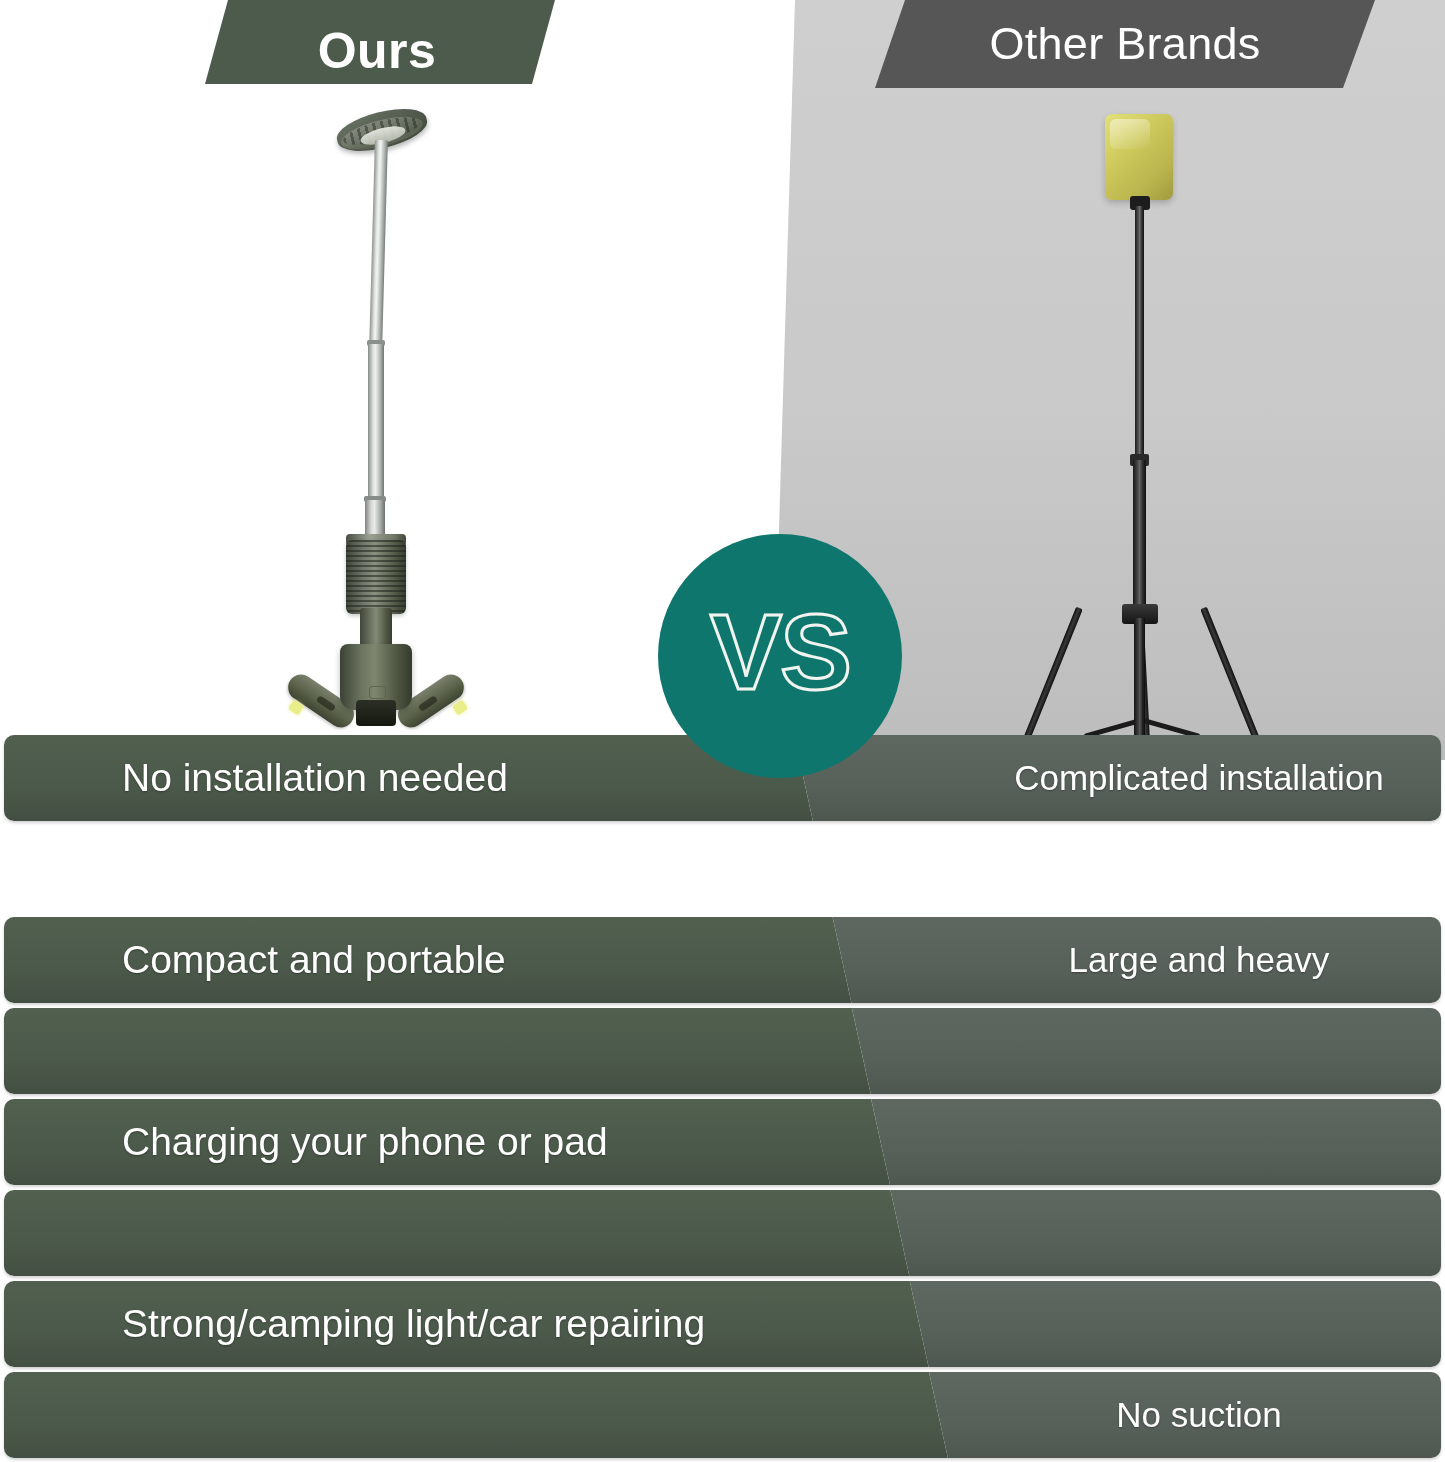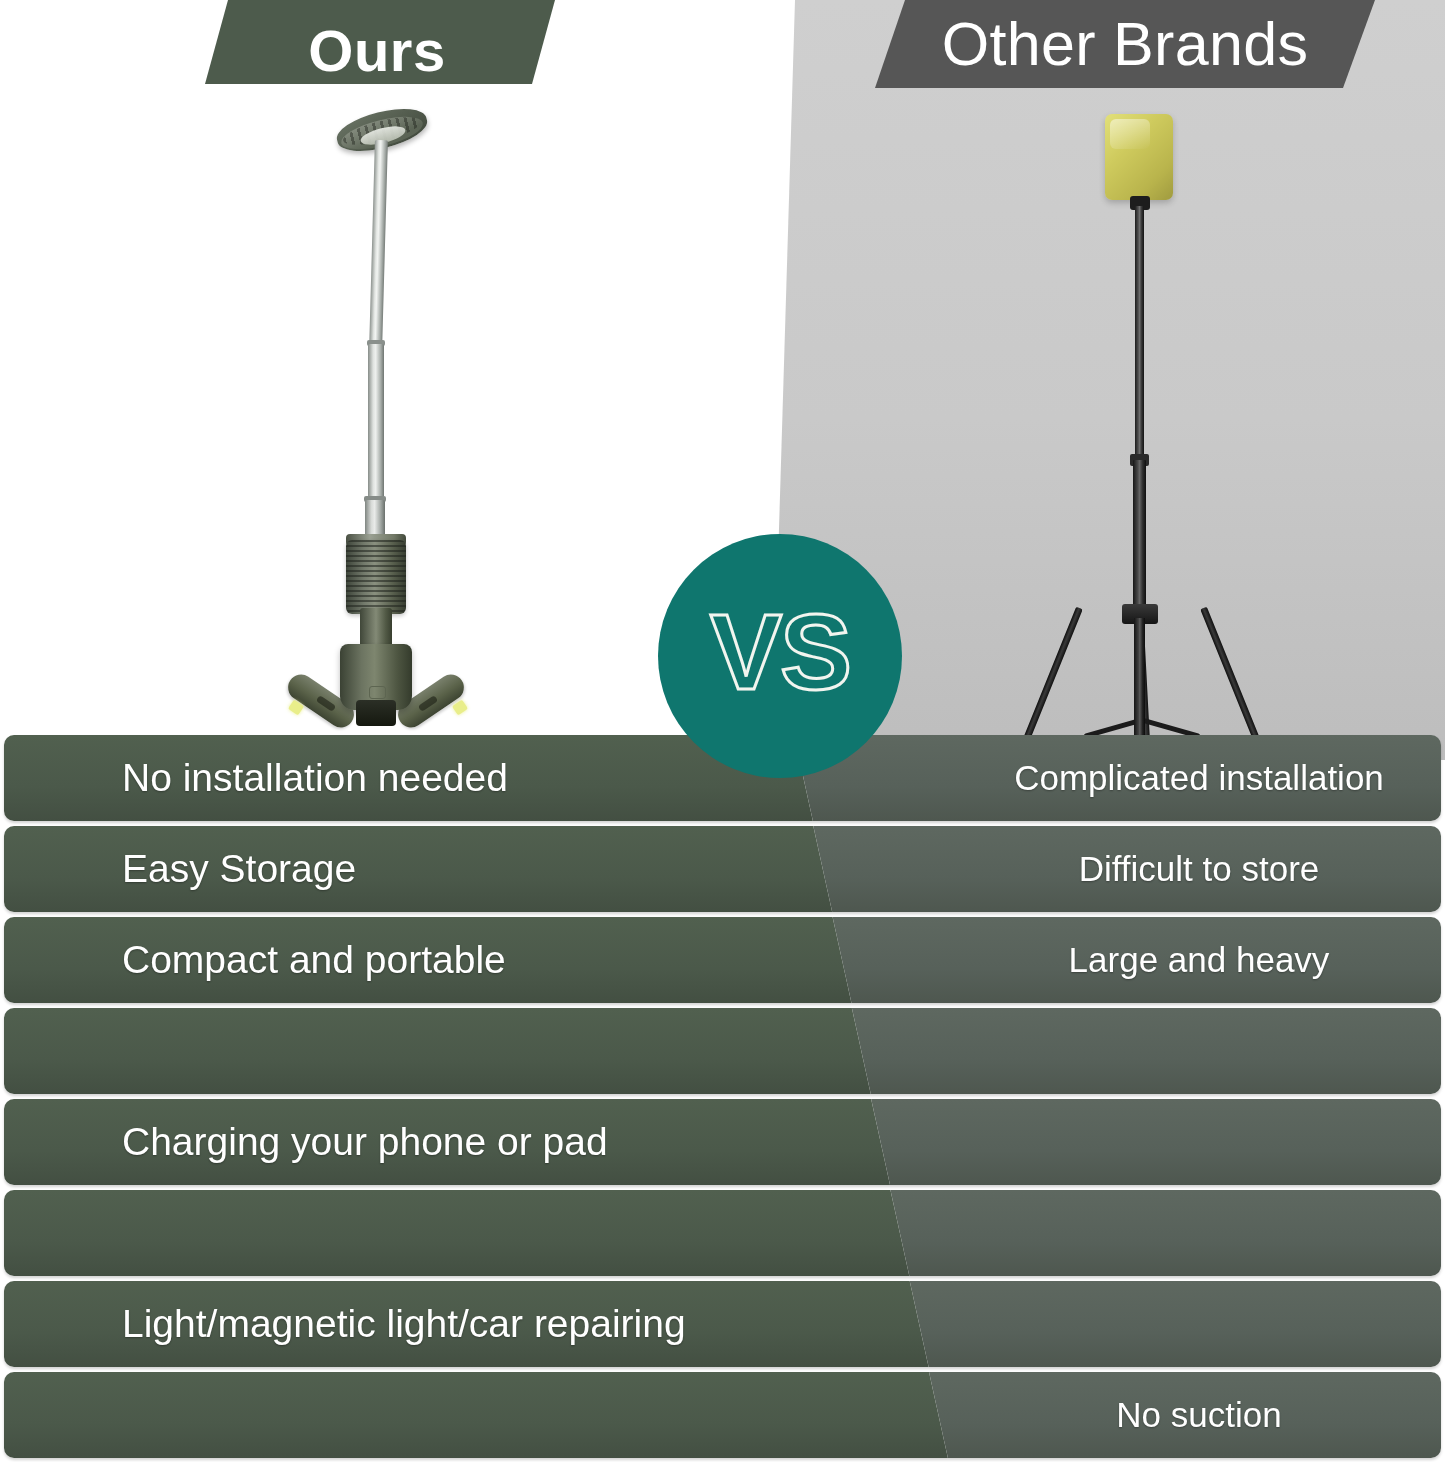--- a/index.html
+++ b/index.html
@@ -54,32 +54,32 @@
     align-items: center;
     justify-content: center;
     color: #ffffff;
     white-space: nowrap;
   }
   .banner-ours {
     left: 205px; top: 0;
     width: 350px; height: 101px;
     background: #4d5b4c;
     clip-path: polygon(23px 0, 350px 0, 327px 84px, 0 84px);
-    font-size: 58px;
+    font-size: 50px;
     font-weight: bold;
     letter-spacing: 0.5px;
     padding-right: 6px;
     box-sizing: border-box;
   }
   .banner-other {
     left: 875px; top: 0;
     width: 500px; height: 88px;
     background: #565656;
     clip-path: polygon(30px 0, 500px 0, 468px 88px, 0 88px);
-    font-size: 61px;
+    font-size: 45px;
     font-weight: normal;
     letter-spacing: 0.3px;
     box-sizing: border-box;
   }
 
   
   .prod-ours {
     position: absolute;
     left: 268px; top: 108px;
     width: 240px; height: 650px;
@@ -468,27 +468,20 @@
   </div>
 
   <div class="rows" id="rows-container">
       <div class="row" style="top: 0px;">
         <div class="row-left-fill" style="clip-path: polygon(0px 0px, 790px 0px, 808.9px 86px, 0px 86px);"></div>
         <div class="row-right-fill" style="clip-path: polygon(790px 0px, 1437px 0px, 1437px 86px, 808.9px 86px);"></div>
         <div class="row-right-shade" style="clip-path: polygon(790px 0px, 830px 0px, 848.9px 86px, 808.9px 86px);"></div>
         <div class="cell-left">No installation needed</div>
         <div class="cell-right">Complicated installation</div>
       </div>
-      <div class="row" style="top: 91px;">
-        <div class="row-left-fill" style="clip-path: polygon(0px 0px, 809.286px 0px, 828.186px 86px, 0px 86px);"></div>
-        <div class="row-right-fill" style="clip-path: polygon(809.286px 0px, 1437px 0px, 1437px 86px, 828.186px 86px);"></div>
-        <div class="row-right-shade" style="clip-path: polygon(809.286px 0px, 849.286px 0px, 868.186px 86px, 828.186px 86px);"></div>
-        <div class="cell-left">Easy Storage</div>
-        <div class="cell-right">Difficult to store</div>
-      </div>
       <div class="row" style="top: 182px;">
         <div class="row-left-fill" style="clip-path: polygon(0px 0px, 828.571px 0px, 847.471px 86px, 0px 86px);"></div>
         <div class="row-right-fill" style="clip-path: polygon(828.571px 0px, 1437px 0px, 1437px 86px, 847.471px 86px);"></div>
         <div class="row-right-shade" style="clip-path: polygon(828.571px 0px, 868.571px 0px, 887.471px 86px, 847.471px 86px);"></div>
         <div class="cell-left">Compact and portable</div>
         <div class="cell-right">Large and heavy</div>
       </div>
       <div class="row" style="top: 273px;">
         <div class="row-left-fill" style="clip-path: polygon(0px 0px, 847.857px 0px, 866.757px 86px, 0px 86px);"></div>
         <div class="row-right-fill" style="clip-path: polygon(847.857px 0px, 1437px 0px, 1437px 86px, 866.757px 86px);"></div>
@@ -503,21 +496,21 @@
       </div>
       <div class="row" style="top: 455px;">
         <div class="row-left-fill" style="clip-path: polygon(0px 0px, 886.429px 0px, 905.329px 86px, 0px 86px);"></div>
         <div class="row-right-fill" style="clip-path: polygon(886.429px 0px, 1437px 0px, 1437px 86px, 905.329px 86px);"></div>
         <div class="row-right-shade" style="clip-path: polygon(886.429px 0px, 926.429px 0px, 945.329px 86px, 905.329px 86px);"></div>
       </div>
       <div class="row" style="top: 546px;">
         <div class="row-left-fill" style="clip-path: polygon(0px 0px, 905.714px 0px, 924.614px 86px, 0px 86px);"></div>
         <div class="row-right-fill" style="clip-path: polygon(905.714px 0px, 1437px 0px, 1437px 86px, 924.614px 86px);"></div>
         <div class="row-right-shade" style="clip-path: polygon(905.714px 0px, 945.714px 0px, 964.614px 86px, 924.614px 86px);"></div>
-        <div class="cell-left">Light/magnetic light/car repairing</div>
+        <div class="cell-left">Strong/camping light/car repairing</div>
         <div class="cell-right"></div>
       </div>
       <div class="row" style="top: 637px;">
         <div class="row-left-fill" style="clip-path: polygon(0px 0px, 925px 0px, 943.9px 86px, 0px 86px);"></div>
         <div class="row-right-fill" style="clip-path: polygon(925px 0px, 1437px 0px, 1437px 86px, 943.9px 86px);"></div>
         <div class="row-right-shade" style="clip-path: polygon(925px 0px, 965px 0px, 983.9px 86px, 943.9px 86px);"></div>
         <div class="cell-right">No suction</div>
       </div>
     </div>
 

